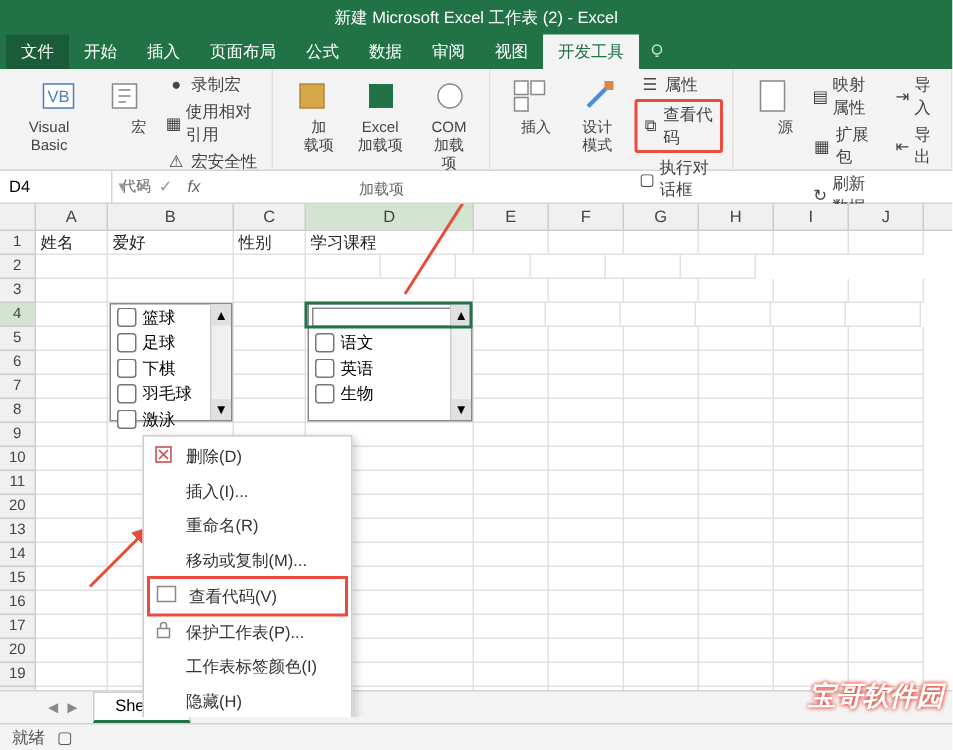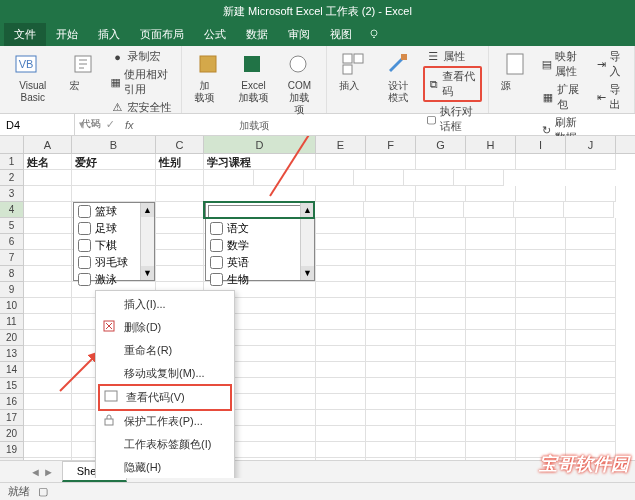--- a/index.html
+++ b/index.html
@@ -12,21 +12,21 @@
 .menu-bar .tab { padding: 4px 10px; color: #fff; cursor: pointer; }
 .menu-bar .tab.file { background: #1a5c38; }
 .menu-bar .tab.active { background: #f3f3f3; color: #217346; }
 .menu-bar .tell { color: #c8e6d4; margin-left: 6px; display: flex; align-items: center; }
 .menu-bar .tell svg { margin-right: 4px; }
 
 .ribbon { background: #f3f3f3; height: 68px; display: flex; border-bottom: 1px solid #d4d4d4; }
 .ribbon-group { border-right: 1px solid #e0e0e0; padding: 2px 6px; display: flex; flex-direction: column; }
 .ribbon-group .group-content { flex: 1; display: flex; align-items: flex-start; gap: 4px; }
 .ribbon-group .group-label { text-align: center; font-size: 10px; color: #666; padding-top: 1px; }
-.big-btn { display: flex; flex-direction: column; align-items: flex-start; justify-content: center; padding: 2px 6px; cursor: pointer; }
+.big-btn { display: flex; flex-direction: column; align-items: flex-end; justify-content: center; padding: 2px 6px; cursor: pointer; }
 .big-btn .icon-box { width: 28px; height: 28px; display: flex; align-items: center; justify-content: center; }
 .big-btn .lbl { font-size: 10px; text-align: center; line-height: 12px; margin-top: 2px; color: #444; }
 .small-btns { display: flex; flex-direction: column; gap: 1px; }
 .small-btn { display: flex; align-items: center; gap: 3px; padding: 1px 3px; cursor: pointer; font-size: 10px; color: #444; }
 .small-btn .sicon { width: 14px; height: 14px; display: flex; align-items: center; justify-content: center; }
 .highlight-red { border: 2px solid #e74c3c; border-radius: 2px; }
 
 .formula-bar { height: 22px; display: flex; align-items: center; border-bottom: 1px solid #d4d4d4; background: #fff; }
 .name-box { width: 75px; border-right: 1px solid #d4d4d4; padding: 0 6px; height: 100%; display: flex; align-items: center; }
 .name-box input { border: none; width: 100%; outline: none; font-size: 11px; }
@@ -34,21 +34,21 @@
 .fx { padding: 0 6px; color: #666; font-style: italic; }
 
 .grid-area { position: relative; height: 342px; overflow: hidden; background: #fff; }
 .corner { position: absolute; top: 0; left: 0; width: 24px; height: 18px; background: #f0f0f0; border-right: 1px solid #ccc; border-bottom: 1px solid #ccc; }
 .col-headers { position: absolute; top: 0; left: 24px; right: 0; height: 18px; display: flex; background: #f0f0f0; border-bottom: 1px solid #ccc; }
 .col-h { border-right: 1px solid #ccc; text-align: center; line-height: 18px; color: #444; font-size: 11px; }
 .col-h.sel { background: #d3e5d0; }
 .row-headers { position: absolute; top: 18px; left: 0; width: 24px; background: #f0f0f0; border-right: 1px solid #ccc; }
 .row-h { height: 16px; border-bottom: 1px solid #ccc; text-align: center; line-height: 16px; color: #444; font-size: 10px; }
 .row-h.sel { background: #d3e5d0; }
-.cells { position: absolute; top: 18px; left: 24px; right: 0; font-weight: bold; }
+.cells { position: absolute; top: 18px; left: 24px; right: 0; }
 .row { display: flex; height: 16px; }
 .cell { border-right: 1px solid #e0e0e0; border-bottom: 1px solid #e0e0e0; padding: 0 3px; line-height: 16px; overflow: hidden; white-space: nowrap; font-size: 11px; color: #222; }
 .cell.active { border: 2px solid #217346; margin: -1px; z-index: 2; position: relative; }
 
 .listbox { position: absolute; border: 1px solid #888; background: #fff; font-size: 11px; }
 .listbox .lb-item { display: flex; align-items: center; padding: 1px 4px; gap: 4px; }
 .listbox .lb-item input { margin: 0; }
 .listbox .sb { position: absolute; right: 0; top: 0; bottom: 0; width: 14px; background: #f0f0f0; border-left: 1px solid #ccc; display: flex; flex-direction: column; justify-content: space-between; }
 .listbox .sb .arr { height: 14px; text-align: center; line-height: 14px; font-size: 9px; background: #e0e0e0; }
 
@@ -78,20 +78,21 @@
 
 <div class="menu-bar">
   <div class="tab file">文件</div>
   <div class="tab">开始</div>
   <div class="tab">插入</div>
   <div class="tab">页面布局</div>
   <div class="tab">公式</div>
   <div class="tab">数据</div>
   <div class="tab">审阅</div>
   <div class="tab">视图</div>
+  <div class="tab active">开发工具</div>
   <div class="tell">
     <svg width="12" height="12" viewBox="0 0 12 12">
         <circle cx="6" cy="5" r="3" fill="none" stroke="#c8e6d4"></circle>
         <path d="M5 9h2v1H5z" fill="#c8e6d4"></path>
       </svg>
   </div>
 </div>
 
 <div class="ribbon">
   <div class="ribbon-group">
@@ -560,42 +561,38 @@
   </div>
 
   <div class="listbox" style="left:205px; top:66px; width:110px; height:79px;">
     <div style="border:1px solid #888; margin:2px; height:13px;"></div>
     <div class="lb-item">
         <input type="checkbox" style="">
         <span>语文</span>
       </div>
     <div class="lb-item">
         <input type="checkbox" style="">
-        <span>数学</span>
-      </div>
-    <div class="lb-item">
-        <input type="checkbox" style="">
         <span>英语</span>
       </div>
     <div class="lb-item">
         <input type="checkbox" style="">
         <span>生物</span>
       </div>
     <div class="sb">
         <div class="arr">▲</div>
         <div class="arr">▼</div>
       </div>
   </div>
 
   <div class="context-menu" style="left:95px; top:154px;">
-    <div class="cm-item">插入(I)...</div>
     <div class="cm-item"><svg class="cm-icon" width="14" height="14">
           <rect x="2" y="2" width="10" height="10" fill="none" stroke="#c44"></rect>
           <path d="M4 4l6 6M10 4l-6 6" stroke="#c44"></path>
         </svg><span>删除(D)</span></div>
+    <div class="cm-item">插入(I)...</div>
     <div class="cm-item">重命名(R)</div>
     <div class="cm-item">移动或复制(M)...</div>
     <div class="cm-item hl"><svg class="cm-icon" width="14" height="14">
           <rect x="1" y="2" width="12" height="10" fill="none" stroke="#888"></rect>
         </svg><span>查看代码(V)</span></div>
     <div class="cm-item"><svg class="cm-icon" width="14" height="14">
           <rect x="3" y="6" width="8" height="6" fill="none" stroke="#888"></rect>
           <path d="M5 6V4a2 2 0 014 0v2" fill="none" stroke="#888"></path>
         </svg><span>保护工作表(P)...</span></div>
     <div class="cm-item">工作表标签颜色(I)</div>

